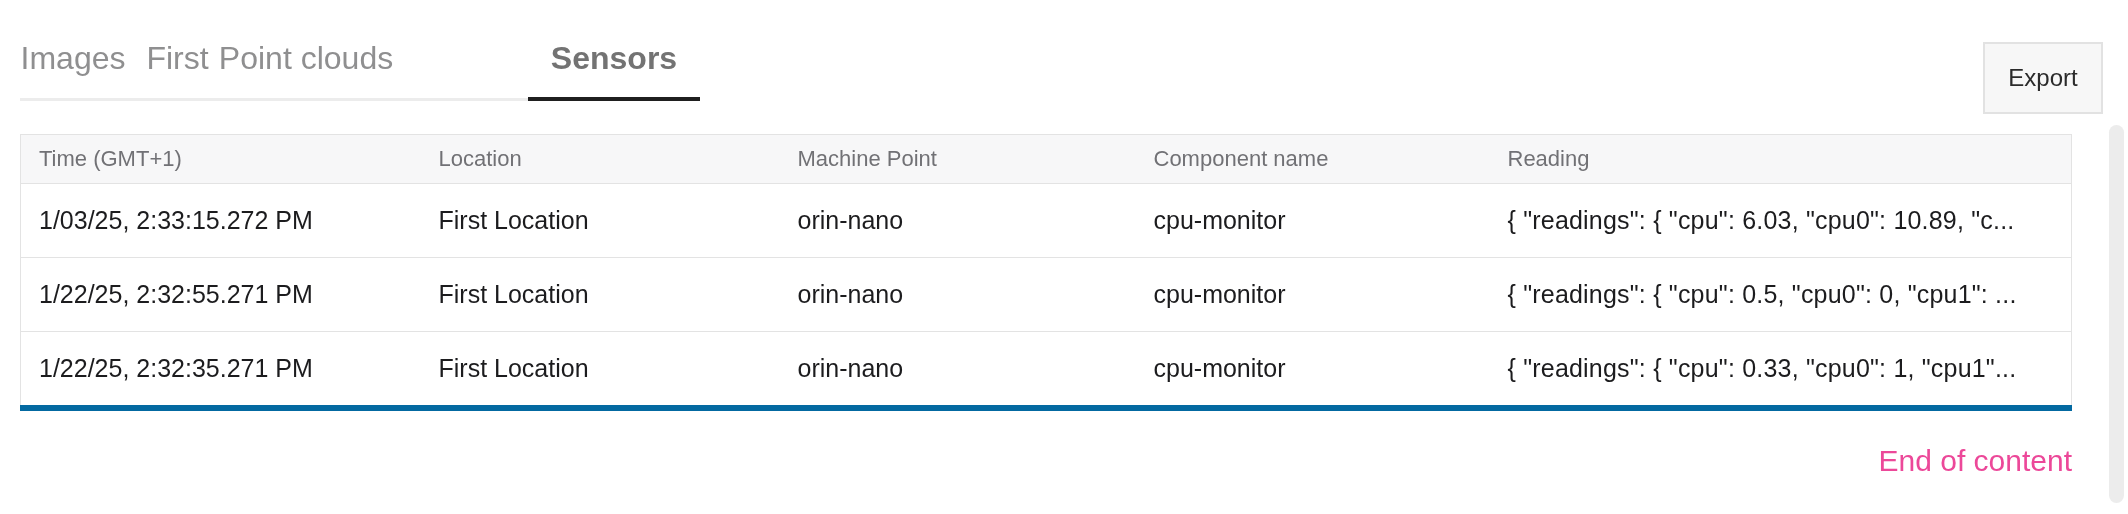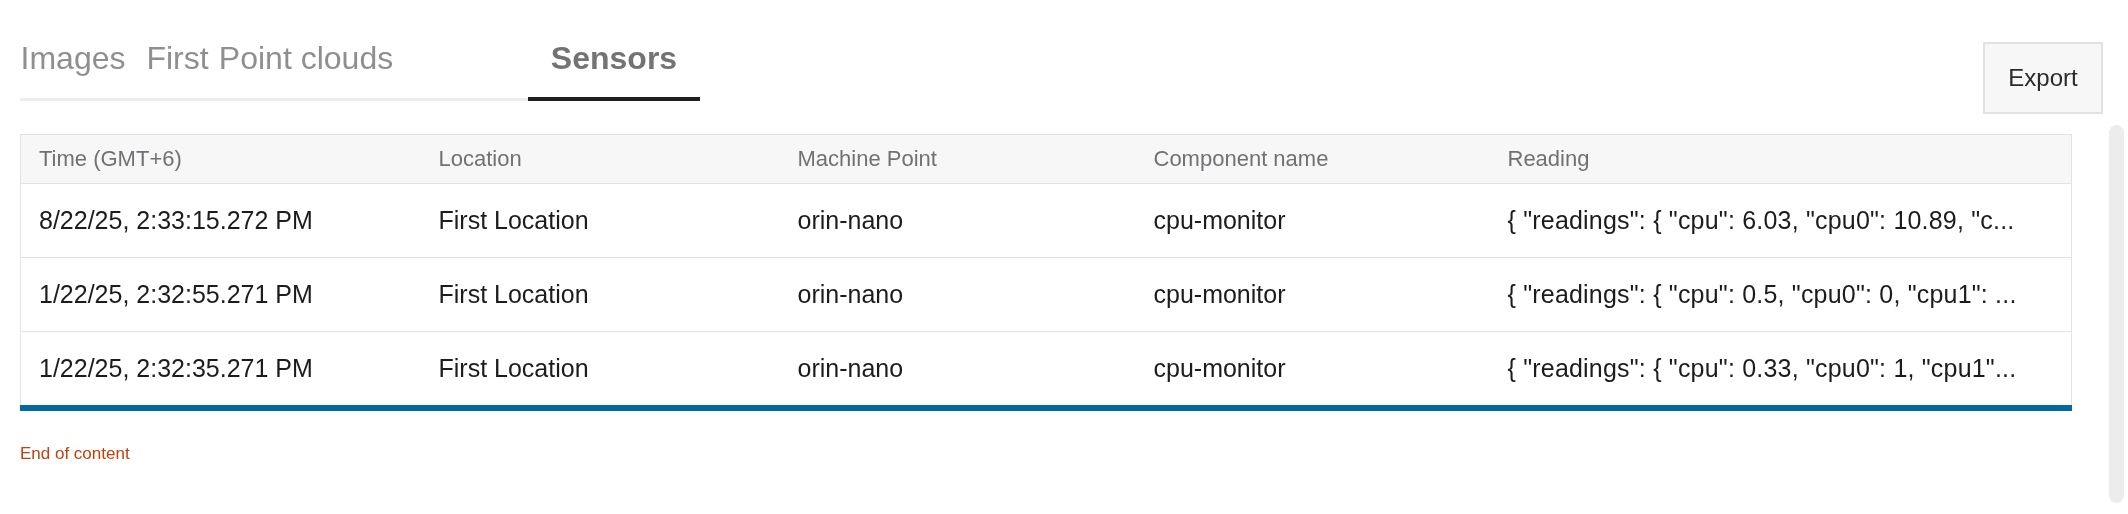--- a/index.html
+++ b/index.html
@@ -111,23 +111,23 @@
   }
   .data-table tbody tr:last-child td { border-bottom: 6px solid #0369a1; }
   .cell-reading { letter-spacing: 0.2px; }
 
   
   .end-of-content {
     position: absolute;
     left: 20px;
     top: 444px;
     width: 2052px;
-    text-align: left;
-    font-size: 17px;
-    color: #c2410c;
+    text-align: right;
+    font-size: 30px;
+    color: #ec4899;
   }
 
   
   .v-scrollbar {
     position: absolute;
     right: 4px;
     top: 125px;
     width: 15px;
     height: 378px;
     background: #ececec;
@@ -159,30 +159,30 @@
 <table class="data-table">
   <colgroup>
     <col class="c1">
       <col class="c2">
       <col class="c3">
       <col class="c4">
       <col class="c5">
   </colgroup>
   <thead>
     <tr>
-      <th>Time (GMT+6)</th>
+      <th>Time (GMT+1)</th>
       <th>Location</th>
       <th>Machine Point</th>
       <th>Component name</th>
       <th>Reading</th>
     </tr>
   </thead>
   <tbody>
     <tr>
-      <td class="cell-time">8/22/25, 2:33:15.272 PM</td>
+      <td class="cell-time">1/03/25, 2:33:15.272 PM</td>
       <td class="cell-location">First Location</td>
       <td class="cell-machine">orin-nano</td>
       <td class="cell-component">cpu-monitor</td>
       <td class="cell-reading">{ "readings": { "cpu": 6.03, "cpu0": 10.89, "c...</td>
     </tr>
     <tr>
       <td class="cell-time">1/22/25, 2:32:55.271 PM</td>
       <td class="cell-location">First Location</td>
       <td class="cell-machine">orin-nano</td>
       <td class="cell-component">cpu-monitor</td>

